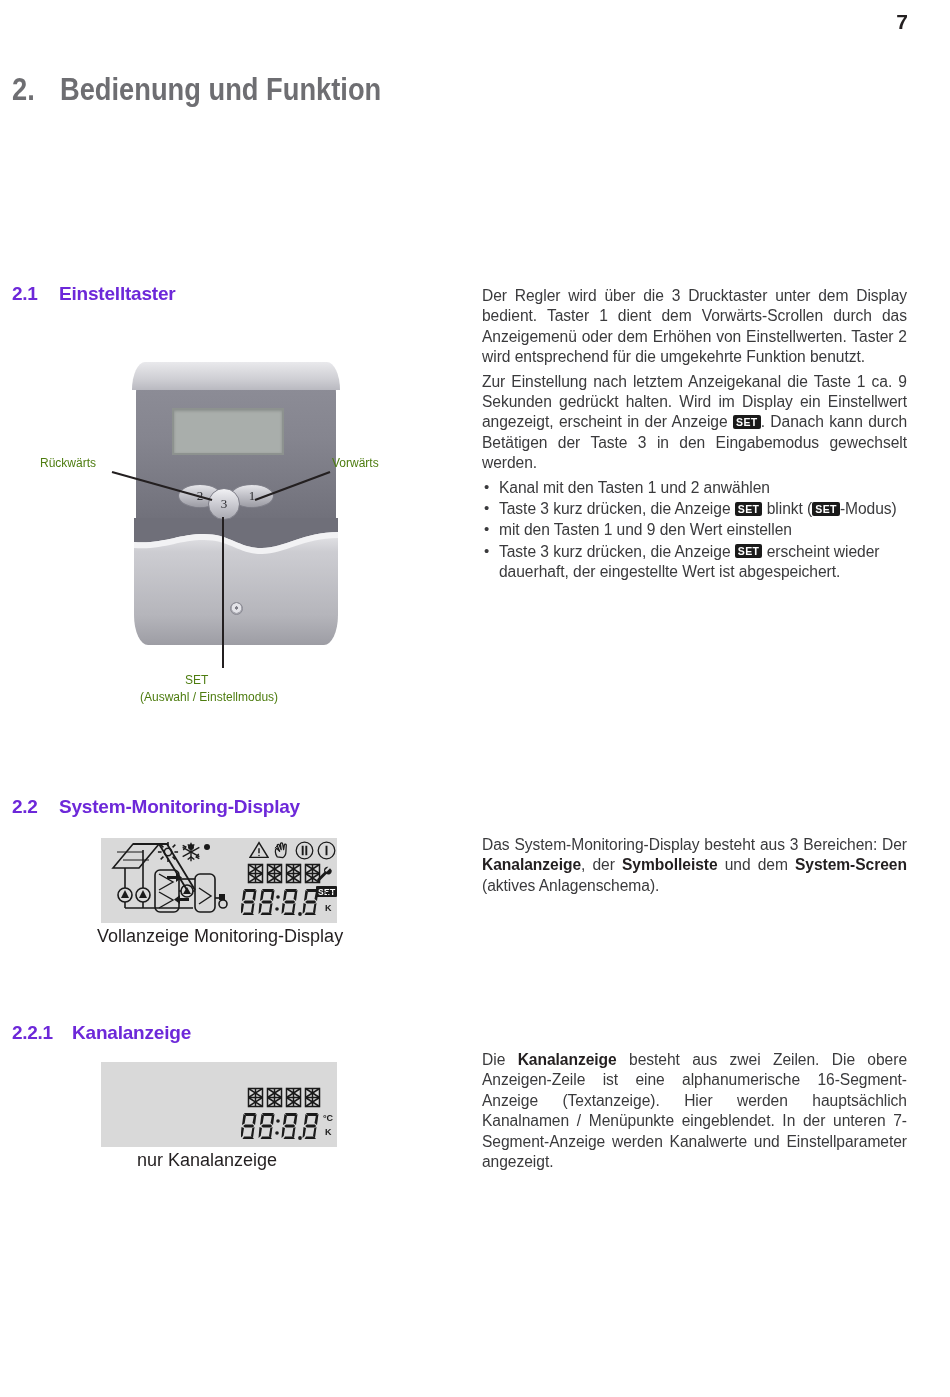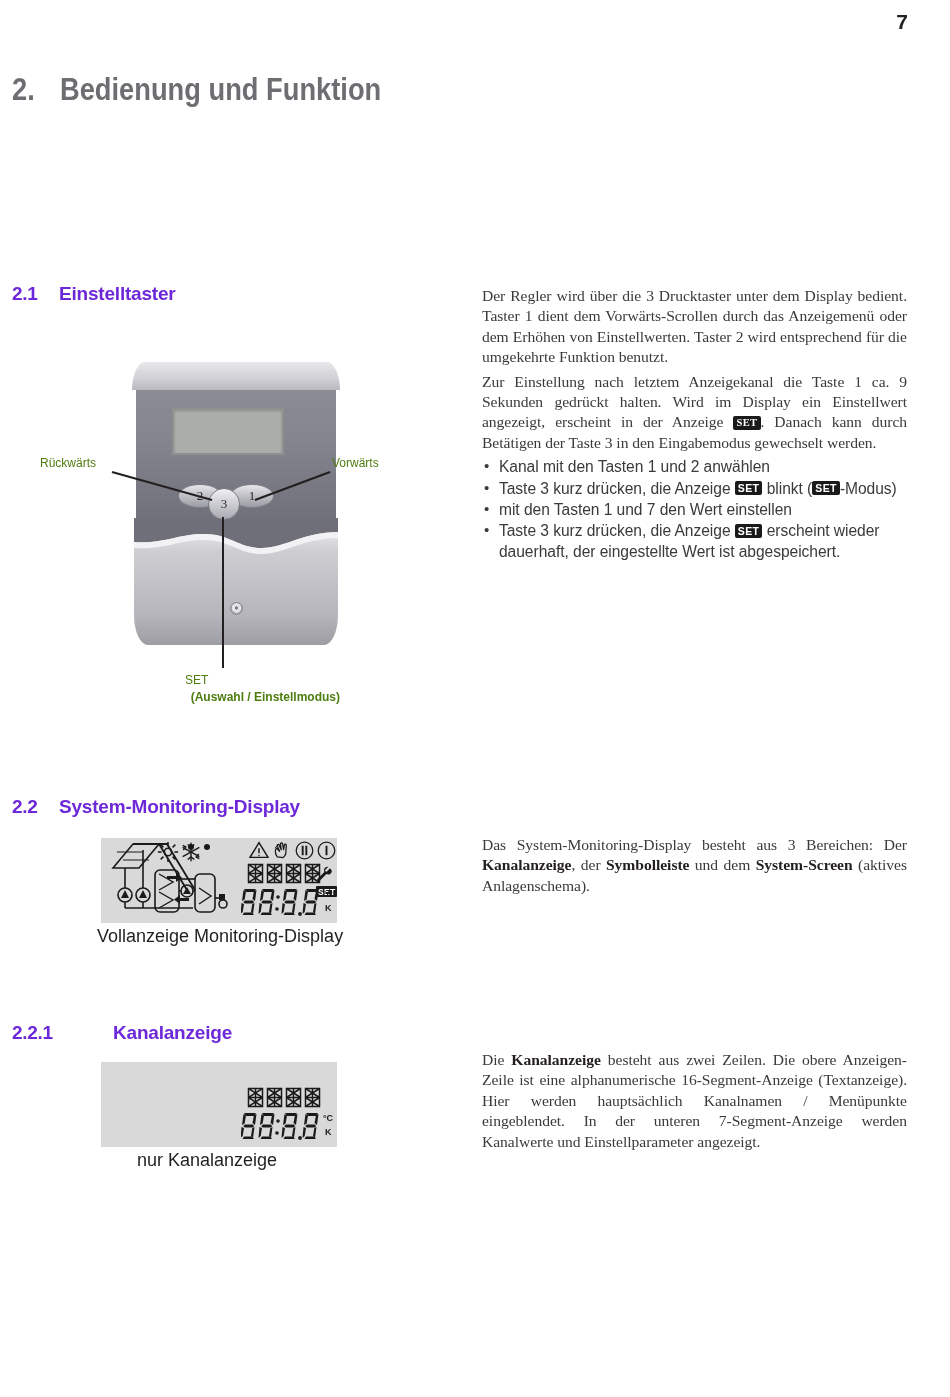--- a/index.html
+++ b/index.html
@@ -68,35 +68,35 @@
   .sec-title {
     font-size: 19px;
     font-weight: bold;
     white-space: nowrap;
     letter-spacing: -0.2px;
   }
   #sec21 { top: 283px; left: 12px; }
   #sec21 .sec-num { width: 47px; }
   #sec22 { top: 796px; left: 12px; }
   #sec22 .sec-num { width: 47px; }
-  #sec221 { top: 1022px; left: 12px; gap: 41px; }
+  #sec221 { top: 1022px; left: 12px; }
   #sec221 .sec-num { width: 60px; }
 
   
   .col-text {
     position: absolute;
     left: 482px;
     width: 425px;
     font-size: 15.6px;
     line-height: 20.4px;
     color: #3a3a3c;
     letter-spacing: -0.05px;
   }
   .col-text p { margin: 0 0 4px 0; }
-  .col-text p.justify { text-align: justify; font-family: Liberation Serif, serif; }
+  .col-text p.justify { text-align: justify; }
   .col-text b { font-weight: bold; color: #231f20; }
 
   #txt21 { top: 286px; }
   #txt22 { top: 835px; }
   #txt221 { top: 1050px; }
 
   
   ul.bullets {
     list-style: none;
     margin: 2px 0 0 0;
@@ -230,21 +230,21 @@
 
   .lead-label {
     position: absolute;
     font-size: 12px;
     color: #4d7c0f;
     white-space: nowrap;
   }
   #lbl-rueck { top: 456px; left: 40px; }
   #lbl-vor   { top: 456px; left: 332px; }
   #lbl-set   { top: 673px; left: 185px; text-align: center; }
-  #lbl-set2  { top: 690px; left: 140px; text-align: right; width: 200px; font-weight: bold;}
+  #lbl-set2  { top: 690px; left: 140px; text-align: left; width: 200px;}
 
   .leader-svg {
     position: absolute;
     left: 0; top: 0;
     width: 950px; height: 1397px;
     pointer-events: none;
   }
 
   
   .lcd-fig {
@@ -347,21 +347,21 @@
     <span>Zur Einstellung nach letztem Anzeigekanal die Taste 1 ca. 9 Sekunden gedrückt halten. Wird im Display ein Einstellwert angezeigt, erscheint in der Anzeige </span><span class="set-badge">SET</span><span>. Danach kann durch Betätigen der Taste 3 in den Eingabemodus gewechselt werden.</span>
   </p>
   <ul class="bullets">
     <li>
       <span>Kanal mit den Tasten 1 und 2 anwählen</span>
     </li>
     <li>
       <span>Taste 3 kurz drücken, die Anzeige </span><span class="set-badge">SET</span><span> blinkt (</span><span class="set-badge">SET</span><span>-Modus)</span>
     </li>
     <li>
-      <span>mit den Tasten 1 und 7 den Wert einstellen</span>
+      <span>mit den Tasten 1 und 9 den Wert einstellen</span>
     </li>
     <li>
       <span>Taste 3 kurz drücken, die Anzeige </span><span class="set-badge">SET</span><span> erscheint wieder dauerhaft, der eingestellte Wert ist abgespeichert.</span>
     </li>
   </ul>
 </div>
 
 <div class="sec-head" id="sec22">
   <span class="sec-num">2.2</span>
   <span class="sec-title">System-Monitoring-Display</span>

